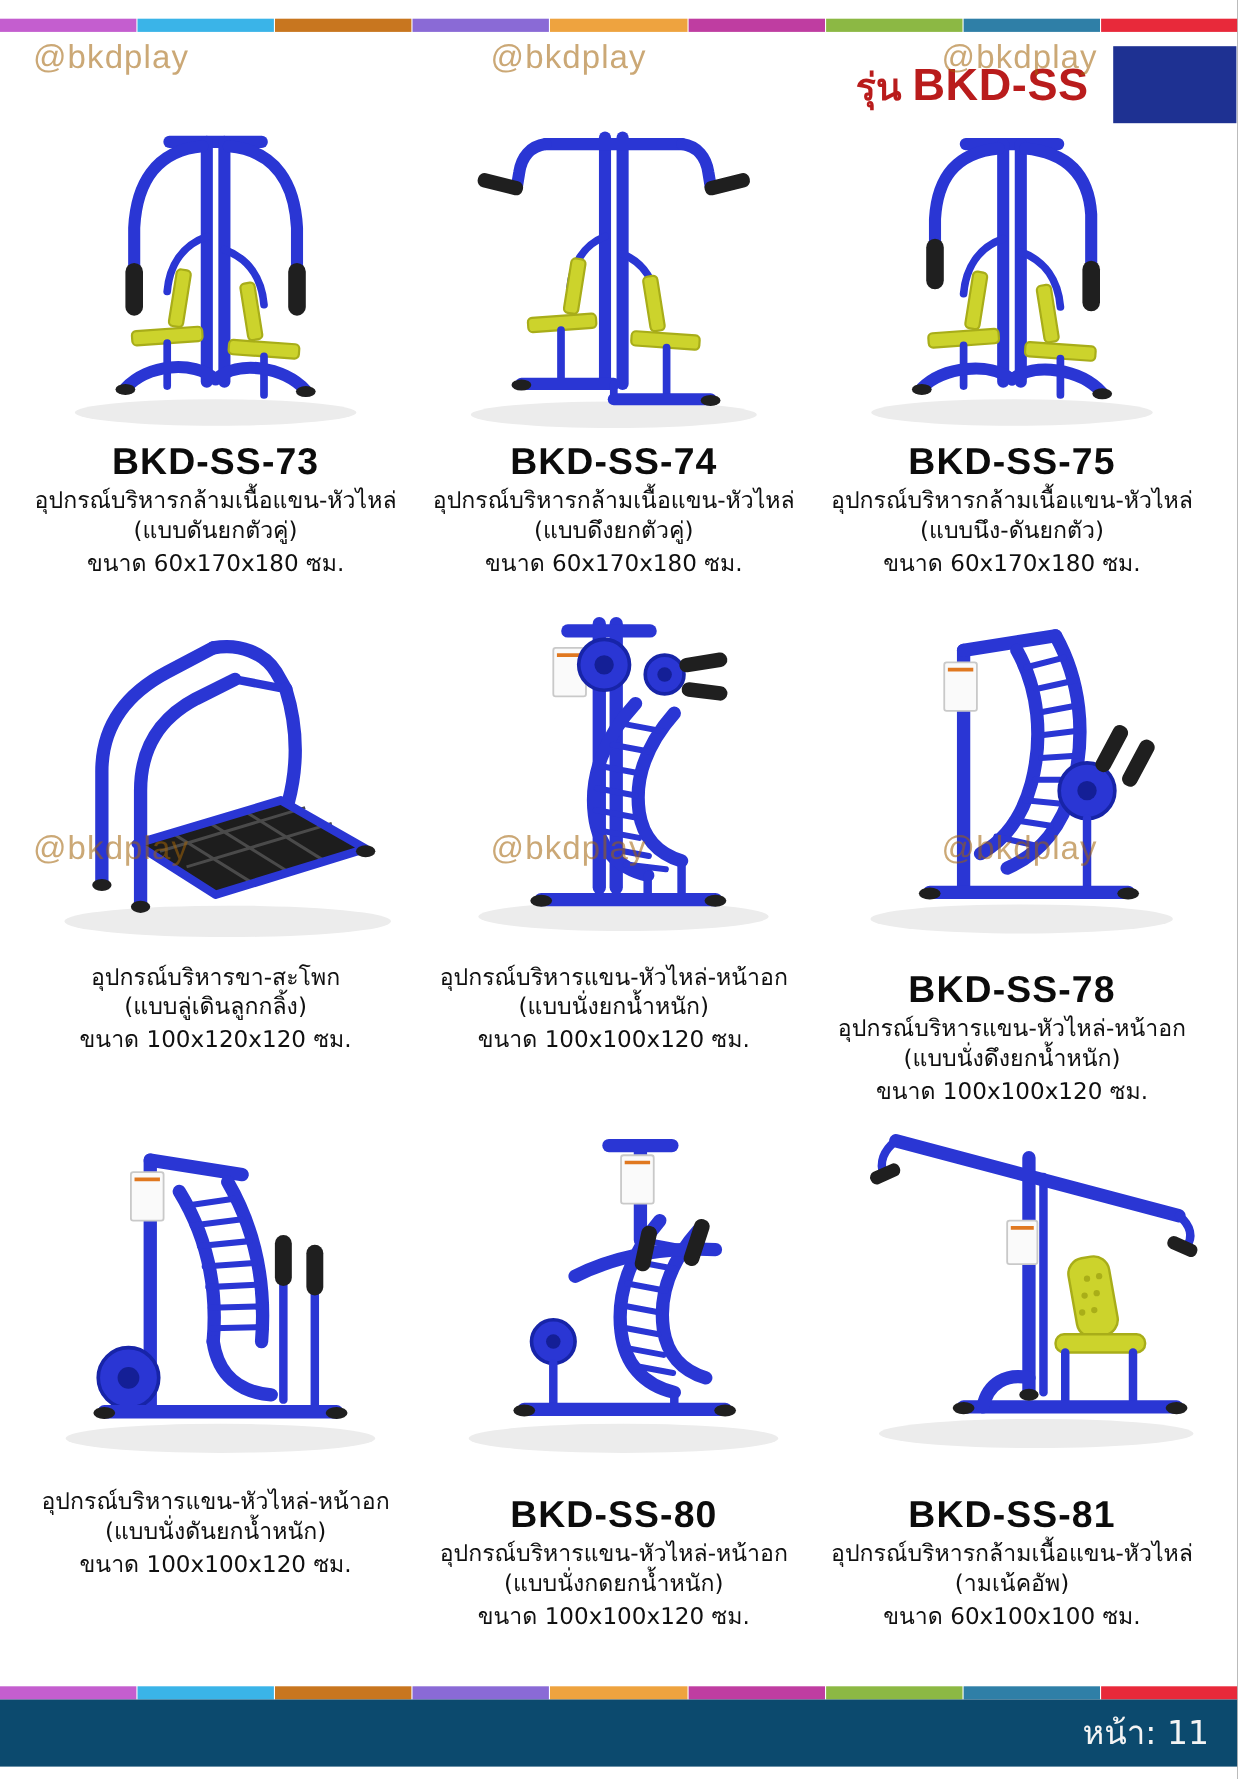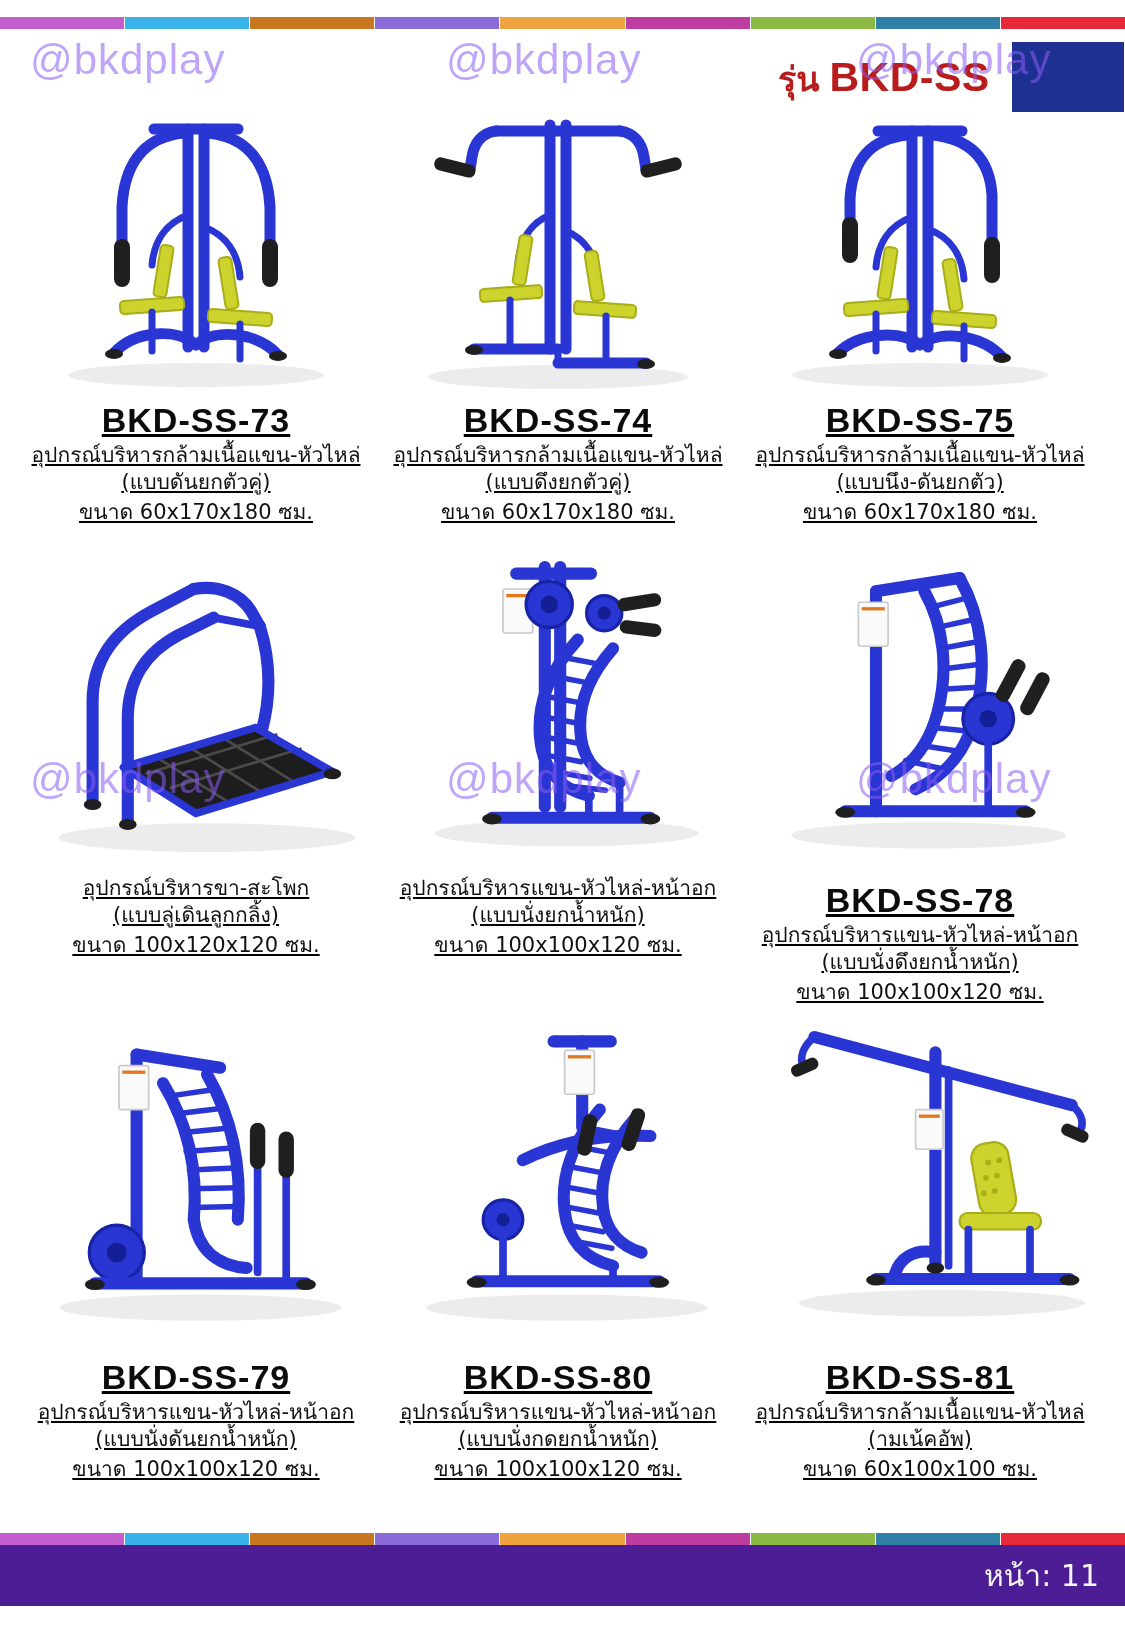--- a/index.html
+++ b/index.html
@@ -5,32 +5,32 @@
   html,body{margin:0;padding:0;background:#888;}
   .page{position:relative;width:1125px;height:1625px;background:#fff;overflow:hidden;
         font-family:"DejaVu Sans",sans-serif;margin:0 auto;}
   
   .stripe{position:absolute;left:0;width:1125px;height:12px;display:flex;z-index:3;}
   .stripe i{display:block;flex:1 1 0;height:100%;margin-right:1px;}
   .stripe i:last-child{margin-right:0;}
   .stripe-top{top:17px;}
   .stripe-bottom{top:1533px;}
   
-  .pagebar{position:absolute;left:0;top:1545px;width:1125px;height:61px;background:#4c1d95;z-index:3;}
+  .pagebar{position:absolute;left:0;top:1545px;width:1125px;height:61px;background:#0c4a6e;z-index:3;}
   .pagebar span{position:absolute;right:26px;top:0;line-height:61px;font-size:30px;color:#f4f4f4;}
   
-  .wm{position:absolute;font-family:"Liberation Sans",sans-serif;font-weight:400;font-size:42px;
-      letter-spacing:1px;color:#8b5cf6;opacity:.55;z-index:6;white-space:nowrap;text-align:right;}
+  .wm{position:absolute;font-family:"Liberation Sans",sans-serif;font-weight:400;font-size:30px;
+      letter-spacing:1px;color:#a16207;opacity:.55;z-index:6;white-space:nowrap;text-align:right;}
   
   .hdr-title{position:absolute;top:52px;left:778px;z-index:2;white-space:nowrap;color:#b91c1c;}
   .hdr-title .pfx{font-size:34px;font-weight:bold;}
   .hdr-title .mdl{font-family:"Liberation Sans",sans-serif;font-size:41px;font-weight:800;margin-left:10px;letter-spacing:.5px;}
   .hdr-box{position:absolute;top:42px;left:1012px;width:112px;height:70px;background:#1e3192;z-index:1;}
   
-  .card{position:absolute;width:352px;display:flex;flex-direction:column;align-items:center;z-index:2;text-decoration:underline;}
+  .card{position:absolute;width:352px;display:flex;flex-direction:column;align-items:center;z-index:2;}
   .r1{top:95px;height:435px;} .r2{top:523px;height:492px;} .r3{top:986px;height:500px;}
   .card .img{display:flex;align-items:flex-end;justify-content:center;width:100%;}
   .r1 .img{height:300px;} .r2 .img{height:352px;} .r3 .img{height:366px;}
   .card svg{width:100%;height:100%;}
   .code{margin:6px 0 2px;font-family:"Liberation Sans",sans-serif;font-weight:800;font-size:34px;
         letter-spacing:1px;color:#0c0c0c;text-align:center;}
   .thai{margin:0;font-size:21px;line-height:1.28;color:#101010;text-align:center;}
   .size{margin-top:3px;}
   
   svg .fr{fill:none;stroke:#2a36d4;stroke-width:11;stroke-linecap:round;stroke-linejoin:round;}
@@ -281,21 +281,20 @@
           <path class="fr2" d="M242,150 V248"></path>
         <rect class="gp" x="209" y="108" width="14" height="42" rx="7"></rect>
           <rect class="gp" x="235" y="116" width="14" height="42" rx="7"></rect>
         <circle class="whl" cx="88" cy="226" r="25"></circle>
           <circle class="hub" cx="88" cy="226" r="9"></circle>
         <path class="fr" d="M68,254 H260"></path>
         <ellipse class="gp" cx="68" cy="255" rx="9" ry="5"></ellipse>
           <ellipse class="gp" cx="260" cy="255" rx="9" ry="5"></ellipse>
       </svg>
     </div>
-    <h3 class="code">BKD-SS-79</h3>
     <p class="thai">อุปกรณ์บริหารแขน-หัวไหล่-หน้าอก</p>
     <p class="thai">(แบบนั่งดันยกน้ำหนัก)</p>
     <p class="thai size">ขนาด 100x100x120 ซม.</p>
   </section>
 
   <section class="card r3" style="left:382px">
     <div class="img">
       <svg viewBox="0 0 320 300">
         <ellipse class="sh" cx="168" cy="276" rx="128" ry="12"></ellipse>
         <path class="fr" d="M182,34 V112"></path>

